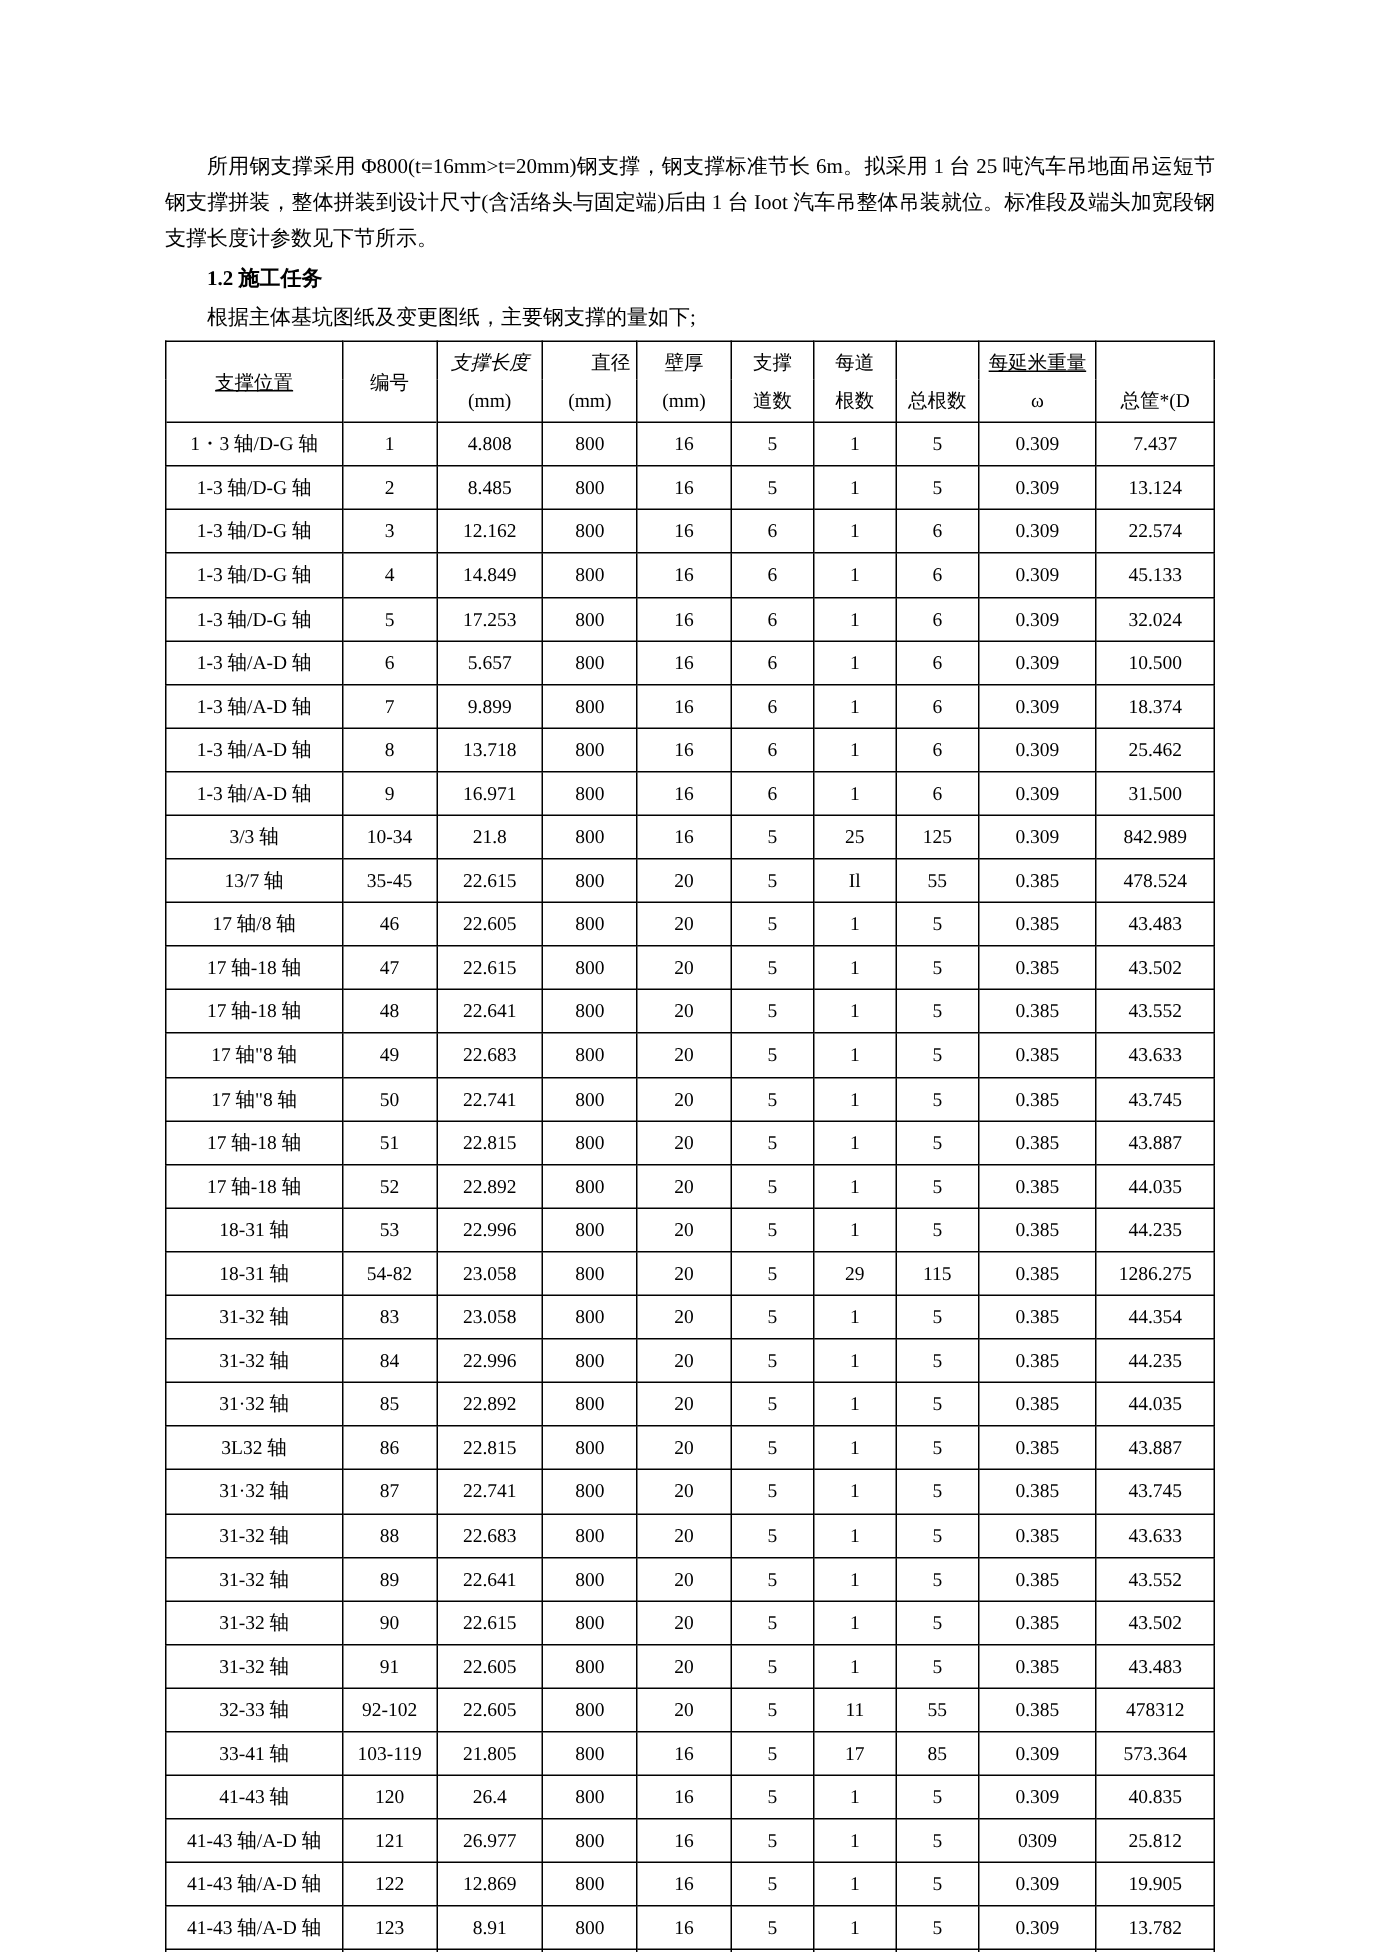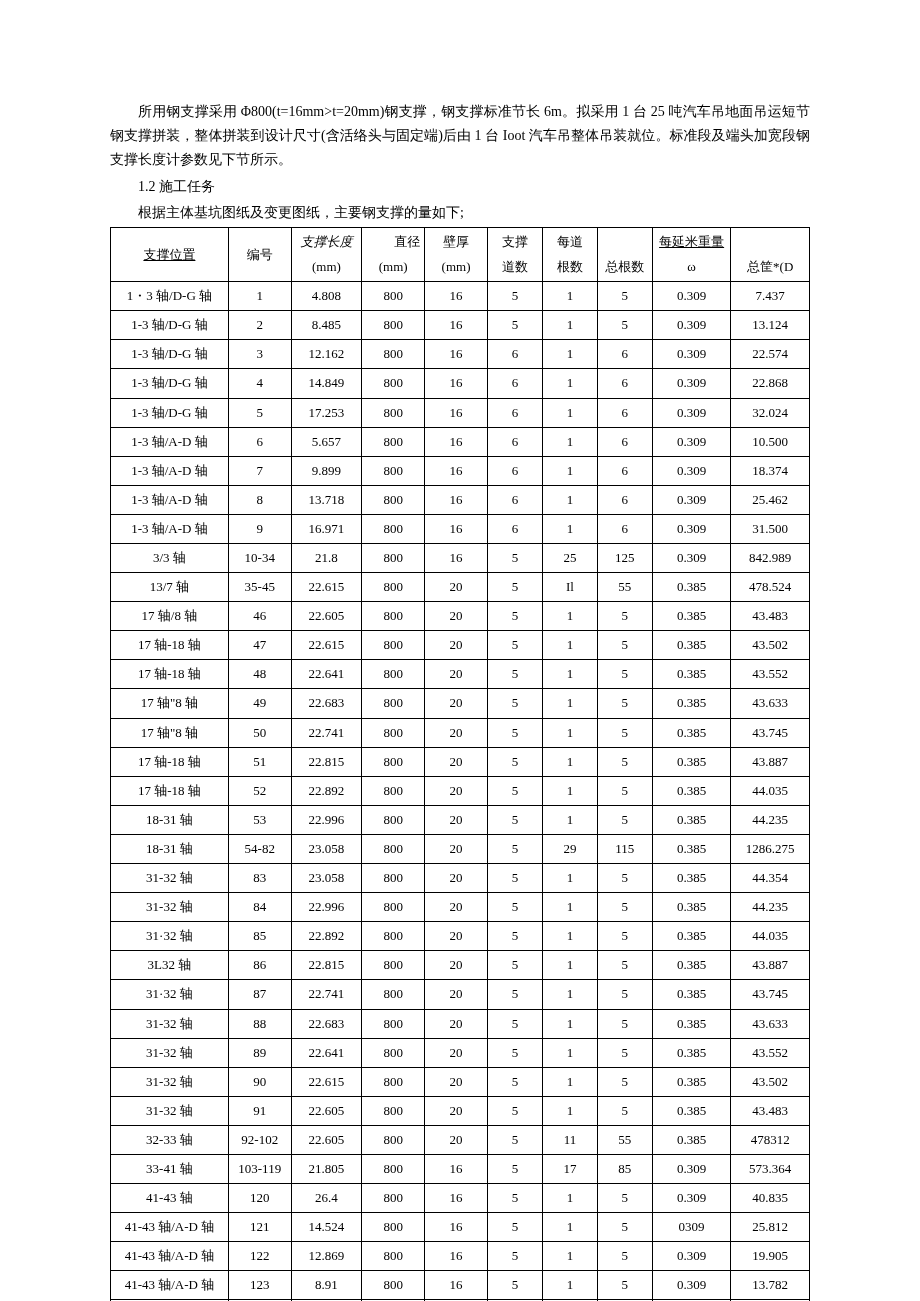--- a/index.html
+++ b/index.html
@@ -10,21 +10,21 @@
     margin: 0;
     padding: 100px 110px 60px 110px;
     line-height: 1.7;
   }
   .paragraph {
     text-indent: 2em;
     margin: 0 0 2px 0;
     text-align: justify;
   }
   .section-title {
-    font-weight: normal;
+    font-weight: bold;
     text-indent: 2em;
     margin: 4px 0 2px 0;
   }
   table {
     border-collapse: collapse;
     width: 100%;
     font-size: 13px;
     margin-top: 2px;
   }
   th, td {
@@ -127,21 +127,21 @@
       <tr>
         <td>1-3 轴/D-G 轴</td>
         <td>4</td>
         <td>14.849</td>
         <td>800</td>
         <td>16</td>
         <td>6</td>
         <td>1</td>
         <td>6</td>
         <td>0.309</td>
-        <td>22.868</td>
+        <td>45.133</td>
       </tr>
       <tr>
         <td>1-3 轴/D-G 轴</td>
         <td>5</td>
         <td>17.253</td>
         <td>800</td>
         <td>16</td>
         <td>6</td>
         <td>1</td>
         <td>6</td>
@@ -468,21 +468,21 @@
         <td>16</td>
         <td>5</td>
         <td>1</td>
         <td>5</td>
         <td>0.309</td>
         <td>40.835</td>
       </tr>
       <tr>
         <td>41-43 轴/A-D 轴</td>
         <td>121</td>
-        <td>14.524</td>
+        <td>26.977</td>
         <td>800</td>
         <td>16</td>
         <td>5</td>
         <td>1</td>
         <td>5</td>
         <td>0309</td>
         <td>25.812</td>
       </tr>
       <tr>
         <td>41-43 轴/A-D 轴</td>

